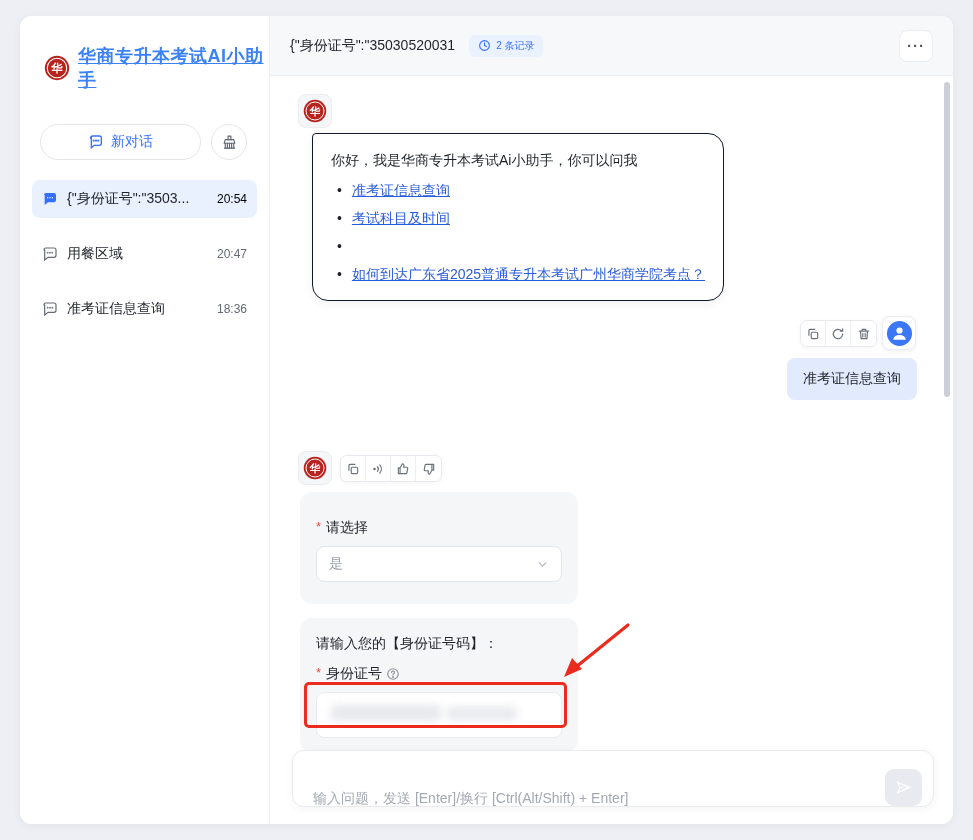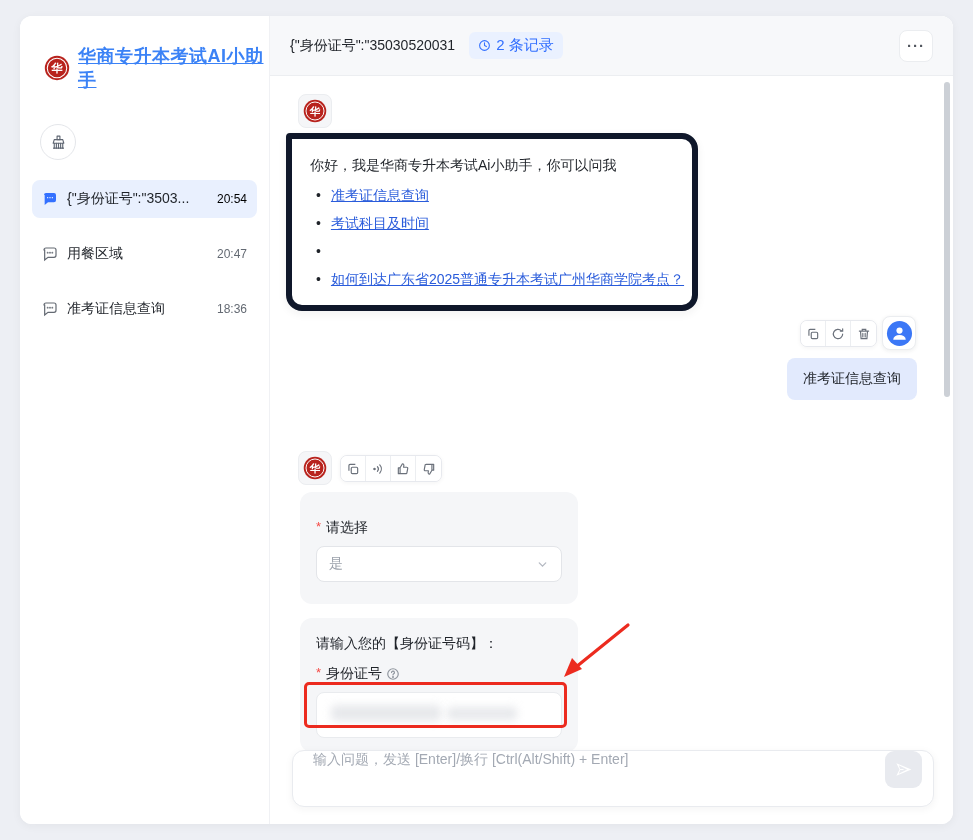--- a/index.html
+++ b/index.html
@@ -44,42 +44,42 @@
   .loaded-all { text-align:center; color:#b2b7c0; font-size:13px; margin-top:16px; }
   
   .main { position:relative; flex:1; background:#fff; }
   .topbar {
     position:absolute; left:0; top:0; right:0; height:60px; background:#f7f8fa;
     border-bottom:1px solid #eceef1; display:flex; align-items:center; padding:0 20px; gap:14px;
   }
   .topbar-title { font-size:14px; color:#1f2329; }
   .records-badge {
     display:flex; align-items:center; gap:5px; background:#eaf1ff; color:#3370ff;
-    font-size:15px; border-radius:6px; padding:4px 9px;
+    font-size:10px; border-radius:6px; padding:4px 9px;
   }
   .more-btn {
     margin-left:auto; width:34px; height:32px; background:#fff; border:1px solid #ebedf0;
     border-radius:8px; display:flex; align-items:center; justify-content:center;
     font-size:15px; font-weight:bold; color:#51565e; cursor:pointer; letter-spacing:1px; line-height:0;
   }
   
   .bot-avatar {
     position:absolute; width:34px; height:34px; background:#f5f6f8; border:1px solid #ebedf0;
     border-radius:8px; display:flex; align-items:center; justify-content:center;
   }
   .bot-avatar svg { width:24px; height:24px; }
   .user-avatar {
     position:absolute; left:612px; top:300px; width:34px; height:34px; background:#fff;
     border:1px solid #ebedf0; border-radius:8px; box-shadow:0 1px 4px rgba(31,35,41,.08);
     display:flex; align-items:center; justify-content:center;
   }
   
   .welcome-bubble {
-    position:absolute; left:16px; top:117px; width:412px; background:#fff;
-    border:6px solid #0f172a; border-radius:4px 16px 16px 16px;
+    position:absolute; left:42px; top:117px; width:412px; background:#fff;
+    border:1px solid #0f172a; border-radius:4px 16px 16px 16px;
     box-shadow:0 3px 10px rgba(31,35,41,.06); padding:14px 18px 12px 18px;
   }
   .welcome-greeting { font-size:14px; line-height:24px; color:#1f2329; }
   .welcome-list { list-style:none; margin-top:4px; }
   .welcome-list li { display:flex; align-items:baseline; gap:10px; line-height:28px; padding-left:6px; }
   .bullet { color:#1f2329; font-size:14px; }
   .welcome-link { color:#2a5cdb; font-size:14px; text-decoration:underline; cursor:pointer; white-space:nowrap; }
   
   .msg-toolbar {
     position:absolute; display:flex; background:#fff; border:1px solid #e7e9ee; border-radius:7px;
@@ -117,21 +117,21 @@
   
   .red-box {
     position:absolute; left:34px; top:666px; width:263px; height:46px;
     border:3px solid #ec2b1f; border-radius:5px; pointer-events:none;
   }
   .red-arrow { position:absolute; left:288px; top:603px; width:78px; height:62px; pointer-events:none; }
   
   .composer {
     position:absolute; left:22px; top:734px; width:642px; height:57px; background:#fff;
     border:1px solid #e9ebef; border-radius:12px; box-shadow:0 2px 8px rgba(31,35,41,.05);
-    display:flex; align-items:flex-start; padding:0 11px 0 20px; gap:10px;
+    display:flex; align-items:flex-end; padding:0 11px 0 20px; gap:10px;
   }
   .composer-input { flex:1; border:none; outline:none; font-size:14px; color:#1f2329; background:transparent;
     font-family:"Liberation Sans","DejaVu Sans",sans-serif; }
   .composer-input::placeholder { color:#a3a9b3; }
   .send-btn {
     width:37px; height:37px; flex:0 0 37px; background:#e8eaef; border:none; border-radius:9px;
     display:flex; align-items:center; justify-content:center; cursor:pointer;
   }
   .scroll-thumb {
     position:absolute; left:674px; top:66px; width:6px; height:315px;
@@ -149,20 +149,29 @@
         <svg viewBox="0 0 32 32" width="26" height="26">
           <circle cx="16" cy="16" r="15" fill="#b8231d"></circle>
           <circle cx="16" cy="16" r="12" fill="none" stroke="#fff" stroke-width="1.3"></circle>
           <text x="16" y="21" text-anchor="middle" font-size="14" font-weight="bold" fill="#fff">华</text>
         </svg>
       </span>
       <span class="brand-title">华商专升本考试AI小助手</span>
     </div>
 
     <div class="actions">
+      <button class="new-chat-btn">
+        <svg width="16" height="16" viewBox="0 0 24 24" fill="none" stroke="#3370ff" stroke-width="2" stroke-linecap="round">
+          <path d="M4 6a3 3 0 0 1 3-3h10a3 3 0 0 1 3 3v8a3 3 0 0 1-3 3H9l-4 3.5V6z"></path>
+          <circle cx="8.5" cy="10" r="0.6" fill="#3370ff"></circle>
+            <circle cx="12" cy="10" r="0.6" fill="#3370ff"></circle>
+            <circle cx="15.5" cy="10" r="0.6" fill="#3370ff"></circle>
+        </svg>
+        <span>新对话</span>
+      </button>
       <button class="clear-btn">
         <svg width="17" height="17" viewBox="0 0 24 24" fill="none" stroke="#5f6672" stroke-width="1.6" stroke-linecap="round" stroke-linejoin="round">
           <path d="M10 3h4v5h-4z"></path>
           <path d="M6 8h12l1.5 5h-15z"></path>
           <path d="M6 13v7M9 13v7M12 13v7M15 13v7M18 13v7"></path>
           <path d="M5 20h14"></path>
         </svg>
       </button>
     </div>
 

